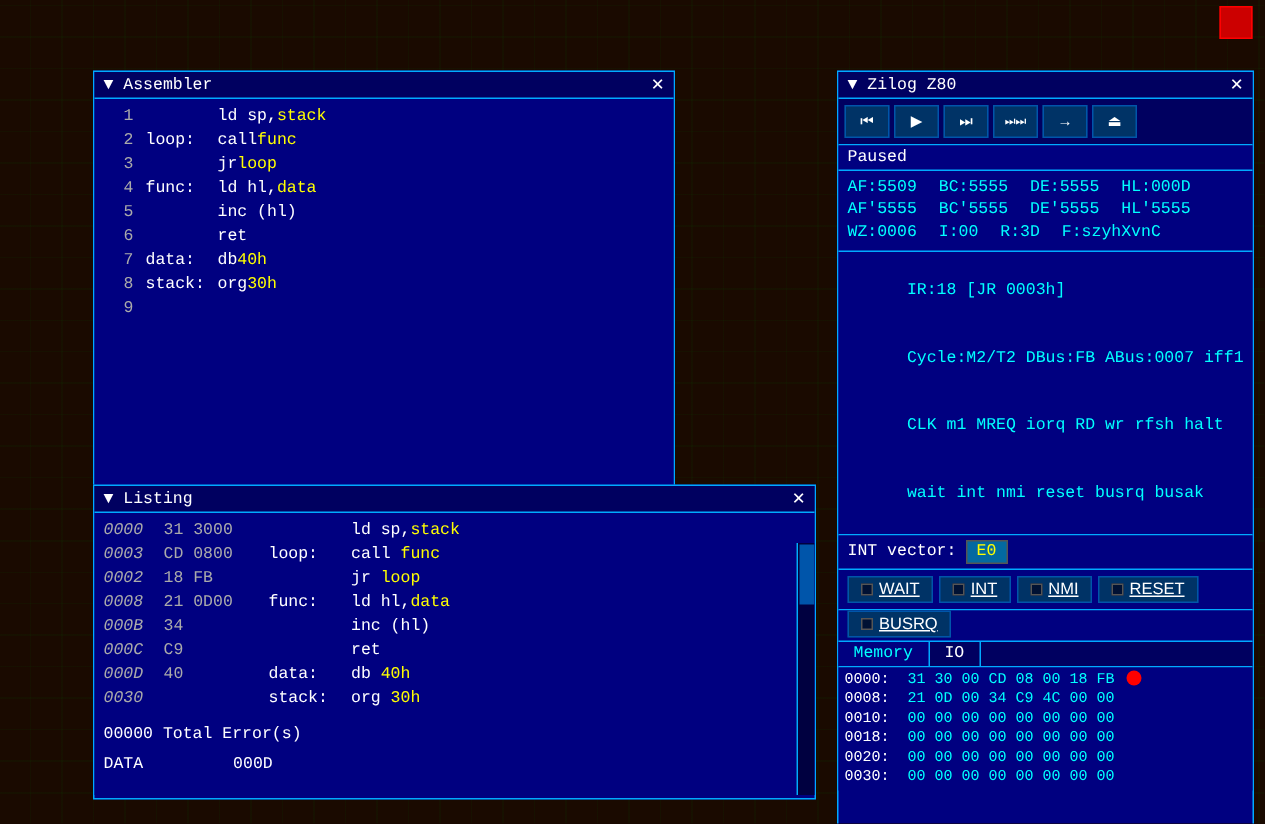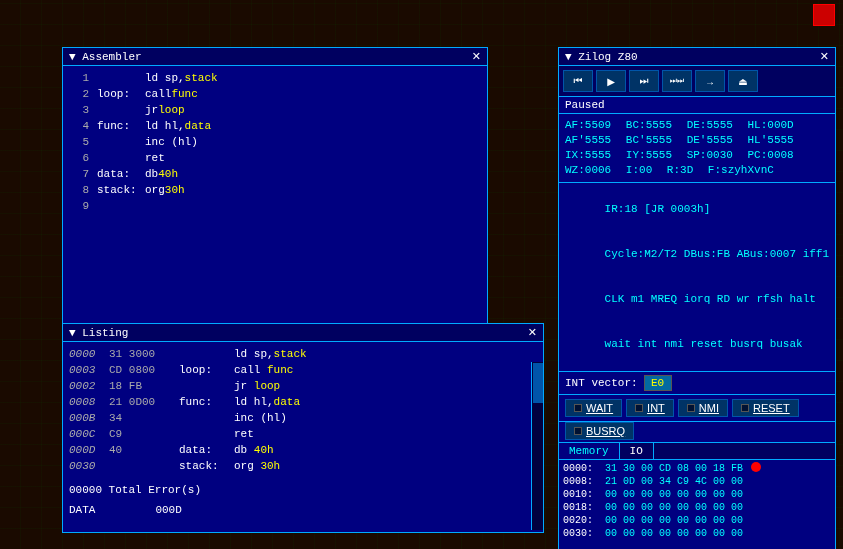--- a/index.html
+++ b/index.html
@@ -48,21 +48,21 @@
       font-size: 11px;
       background: none;
       border: none;
       color: #fff;
     }
 
     
     .assembler-panel {
       left: 62px;
       top: 47px;
-      width: 426px;
+      width: 388px;
       height: 280px;
     }
 
     .assembler-content {
       padding: 4px 6px;
       background: #000080;
       height: calc(100% - 20px);
       overflow: hidden;
       color: #ffffff;
       font-size: 11px;
@@ -510,29 +510,20 @@
       <span class="reg-val">HL:000D</span>
     </div>
     <div class="reg-row">
       <span class="reg-val">AF'5555</span>
       <span>&nbsp;</span>
       <span class="reg-val">BC'5555</span>
       <span>&nbsp;</span>
       <span class="reg-val">DE'5555</span>
       <span>&nbsp;</span>
       <span class="reg-val">HL'5555</span>
-    </div>
-    <div class="reg-row">
-      <span class="reg-val">IX:5555</span>
-      <span>&nbsp;</span>
-      <span class="reg-val">IY:5555</span>
-      <span>&nbsp;</span>
-      <span class="reg-val">SP:0030</span>
-      <span>&nbsp;</span>
-      <span class="reg-val">PC:0008</span>
     </div>
     <div class="reg-row">
       <span class="reg-val">WZ:0006</span>
       <span>&nbsp;</span>
       <span class="reg-val">I:00</span>
       <span>&nbsp;</span>
       <span class="reg-val">R:3D</span>
       <span>&nbsp;</span>
       <span class="reg-val">F:szyhXvnC</span>
     </div>

